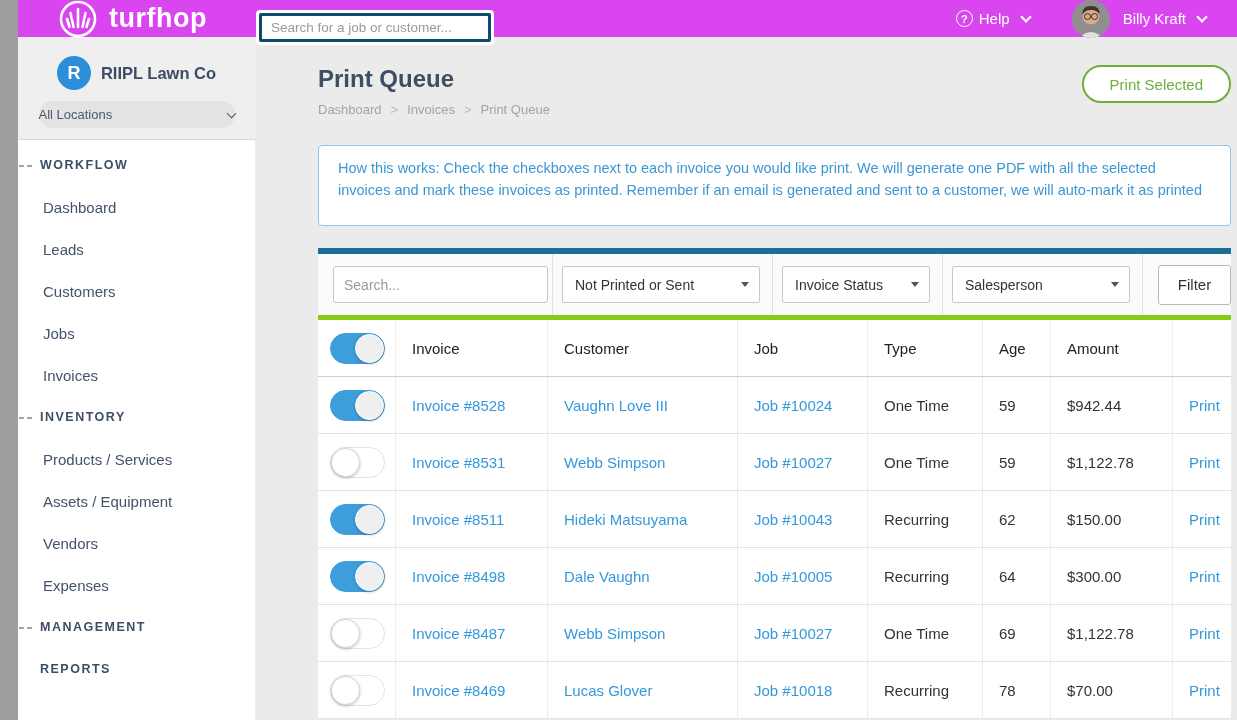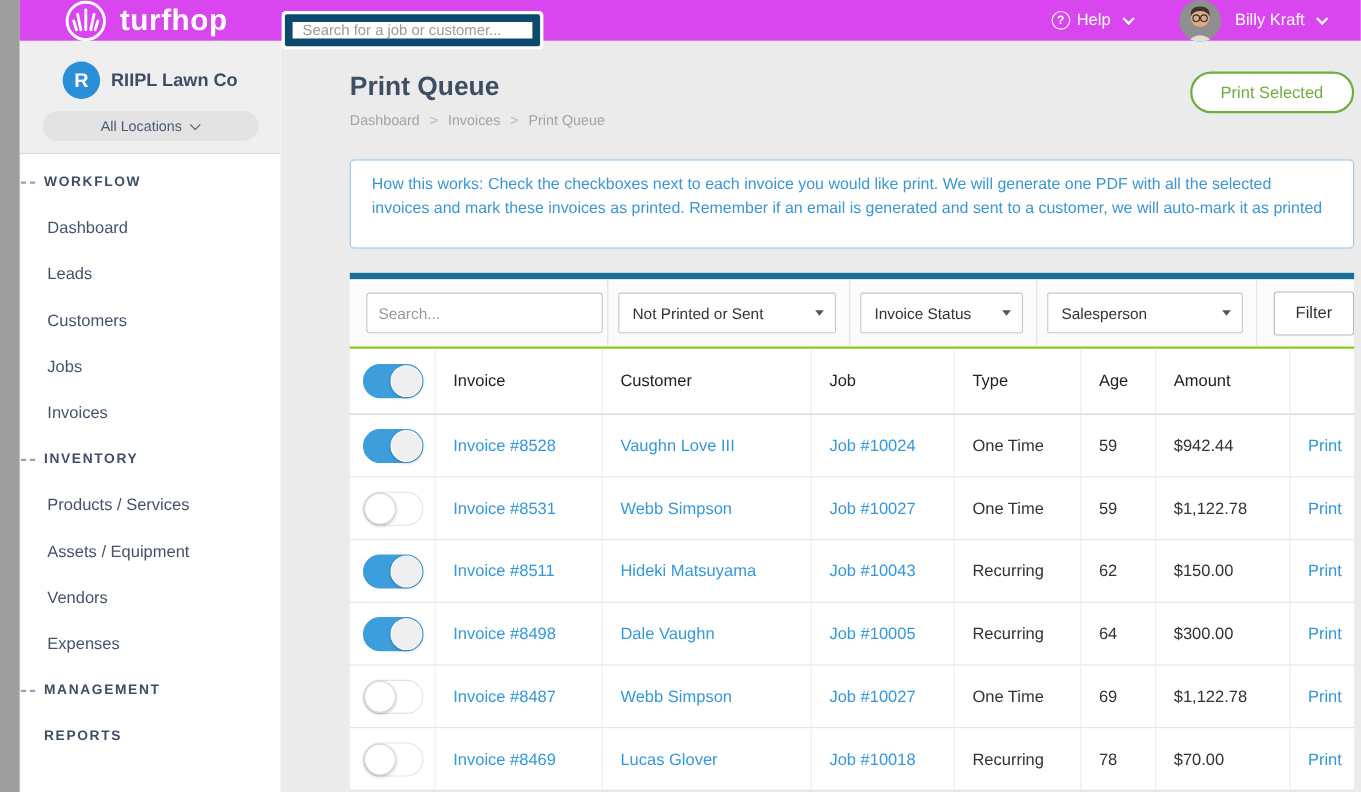--- a/index.html
+++ b/index.html
@@ -13,21 +13,21 @@
 
   .app { flex:1 1 auto; display:flex; flex-direction:column; height:720px; }
 
   
   .topbar { position:relative; height:37px; background:#d946ef; display:flex; align-items:center;
             padding:0 45px 0 40px; flex:0 0 auto; }
   .brand-logo { width:40px; height:40px; margin-right:11px; }
   .brand-name { color:#fff; font-size:27px; font-weight:bold; letter-spacing:.5px; }
   .search-wrap { position:absolute; left:238px; top:10px; width:238px; height:35px;
                  background:#fff; border-radius:4px; padding:3px; }
-  .search-wrap input { width:100%; height:100%; border:7px solid #0c4a6e; border-radius:2px;
+  .search-wrap input { width:100%; height:100%; border:3px solid #0c4a6e; border-radius:2px;
                  font-size:13.5px; color:#444; padding:0 9px; outline:none;
                  font-family:"Liberation Sans", sans-serif; }
   .search-wrap input::placeholder { color:#9a9a9a; }
   .top-right { margin-left:auto; display:flex; align-items:center; color:#fff; }
   .help-icon { width:17px; height:17px; border:1.5px solid #fff; border-radius:50%;
                display:flex; align-items:center; justify-content:center;
                font-size:11px; font-weight:bold; color:#fff; margin-right:6px; }
   .help-label { font-size:15px; }
   .caret { width:8px; height:8px; border-right:2px solid #fff; border-bottom:2px solid #fff;
            transform:rotate(45deg); margin:-4px 0 0 12px; }
@@ -39,21 +39,21 @@
   
   .sidebar { width:237px; flex:0 0 auto; display:flex; flex-direction:column; background:#fff; }
   .side-top { height:103px; background:#efefef; border-bottom:1px solid #d9d9d9;
               display:flex; flex-direction:column; align-items:center; }
   .company-row { display:flex; align-items:center; margin-top:19px; }
   .company-badge { width:34px; height:34px; border-radius:50%; background:#2a8fd8; color:#fff;
                    font-size:18px; font-weight:bold; display:flex; align-items:center;
                    justify-content:center; margin-right:10px; }
   .company-name { font-size:16.5px; font-weight:bold; color:#3d4d64; }
   .loc-pill { margin-top:11px; width:196px; height:27px; background:#e3e3e3; border-radius:15px;
-              display:flex; align-items:center; justify-content:center; color:#4a5a70; font-size:13px; }
+              display:flex; align-items:center; justify-content:space-between; color:#4a5a70; font-size:13px; }
   .loc-caret { width:7px; height:7px; border-right:1.5px solid #4a5a70; border-bottom:1.5px solid #4a5a70;
                transform:rotate(45deg); margin:-3px 0 0 9px; }
   .side-nav { flex:1 1 auto; padding-top:4px; overflow:hidden; }
   .nav-section-header { height:42px; display:flex; align-items:center; padding-left:22px;
                         position:relative; font-size:12.5px; font-weight:bold;
                         letter-spacing:1.5px; color:#3e4d66; }
   .dashes-icon { position:absolute; left:1px; top:50%; width:13px; border-top:2px dashed #9aa2b1; }
   .nav-item { height:42px; display:flex; align-items:center; padding-left:25px;
               font-size:15px; color:#44536b; cursor:pointer; }
 
@@ -89,21 +89,21 @@
   .select { flex:1 1 auto; margin:0 12px 0 9px; height:37px; background:#fff;
             border:1px solid #c7c7c7; border-radius:2px; display:flex; align-items:center;
             padding:0 10px 0 12px; font-size:14px; color:#333; cursor:pointer; }
   .select-arrow { margin-left:auto; width:0; height:0; border-left:4px solid transparent;
                   border-right:4px solid transparent; border-top:5px solid #555; }
   .filter-btn { margin-left:15px; width:73px; height:40px; background:#fff; border:1px solid #b9b9b9;
                 border-radius:3px; font-size:15px; color:#333; cursor:pointer;
                 font-family:"Liberation Sans", sans-serif; }
 
   .grid-row { display:grid; grid-template-columns:78px 152px 190px 130px 115px 68px 122px 1fr; }
-  .thead { height:62px; border-top:2px solid #84cc16; border-bottom:1px solid #cfcfcf; }
+  .thead { height:62px; border-top:5px solid #84cc16; border-bottom:1px solid #cfcfcf; }
   .trow { height:57px; border-bottom:1px solid #e3e3e3; }
   .cell { display:flex; align-items:center; padding-left:16px; border-right:1px solid #ededed;
           font-size:15px; color:#333; overflow:hidden; white-space:nowrap; }
   .cell:last-child { border-right:none; }
   .cell-toggle { padding-left:12px; }
   .thead .cell { color:#222; }
   .link { color:#3498db; cursor:pointer; text-decoration:none; }
 
   .toggle { position:relative; width:55px; height:31px; border-radius:16px; background:#fff;
             border:1px solid #e3e3e3; cursor:pointer; flex:0 0 auto; }

